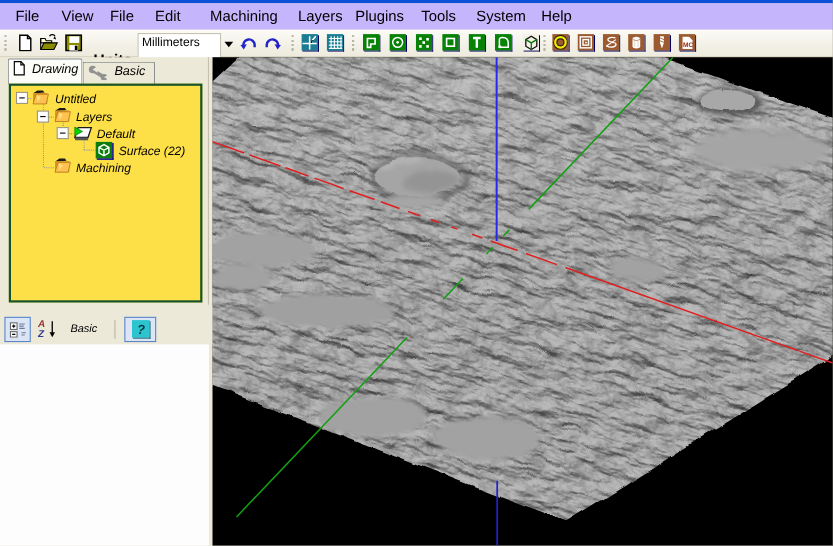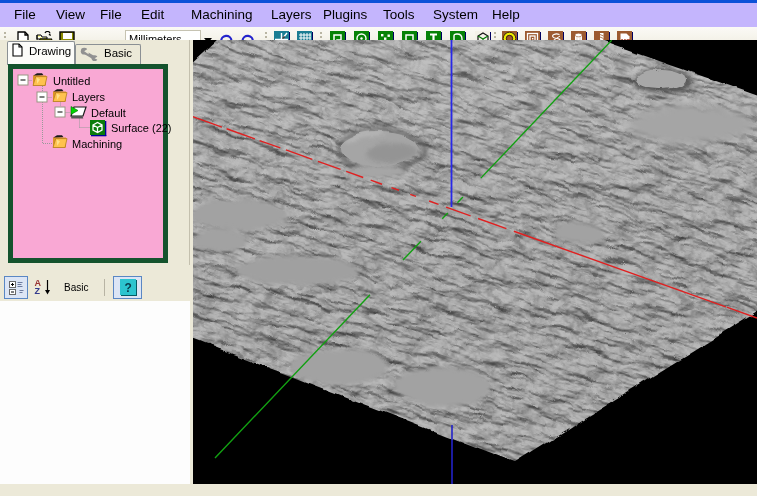--- a/index.html
+++ b/index.html
@@ -12,29 +12,29 @@
   background:linear-gradient(#fbfaf6,#eeebdd); border-bottom:1px solid #d8d4c2; }
 .grip { position:absolute; top:5px; width:2px; height:15px;
   background-image:repeating-linear-gradient(#b9b5a3 0 2px, transparent 2px 4px); }
 .tbtxt { position:absolute; top:0; height:24px; line-height:24px;margin-top:15px; }
 #combo { position:absolute; left:125px; top:3px; width:76px; height:37px; background:#fff;
   border:1px solid #c6c3b2; line-height:17px; padding-left:3px; font-size:11px; }
 #comboarr { position:absolute; left:202px; top:3px; width:12px; height:19px; }
 #comboarr:after { content:""; position:absolute; left:2px; top:8px;
   border:4px solid transparent; border-top:5px solid #000; }
 .ticon { position:absolute; top:4px; width:16px; height:16px; }
-#main { position:absolute; left:0; top:40px; width:757px; height:444px; }
+#main { position:absolute; left:0; top:52px; width:757px; height:444px;font-style:italic; }
 #leftpanel { position:absolute; left:0; top:0; width:193px; height:444px; background:#ece9d8; }
 .tab { position:absolute; border:1px solid #8b9094; border-bottom:none;
   border-radius:2px 2px 0 0; }
 #tab1 { left:7px; top:1px; width:68px; height:24px; background:#fcfcf9; z-index:2; }
 #tab2 { left:75px; top:4px; width:66px; height:21px; background:#ece9d8; z-index:1; }
 .tablbl { position:absolute; font-size:11.5px; }
-#treebox { position:absolute; left:8px; top:24px; width:160px; height:199px;
-  background:#f9a8d4; border:5px solid #14532d; z-index:3; }
+#treebox { position:absolute; left:8px; top:24px; width:176px; height:199px;
+  background:#fde047; border:2px solid #14532d; z-index:3; }
 #propbar { position:absolute; left:0; top:225px; width:193px; height:36px; background:#ece9d8; }
 .pbtn { position:absolute; top:11px; width:24px; height:23px; background:#dce5f5;
   border:1px solid #5a87c4; }
 #basiclbl { position:absolute; left:64px; top:11px; height:23px; line-height:23px; font-size:10px; }
 #psep { position:absolute; left:104px; top:14px; width:1px; height:17px; background:#b8b4a4; }
 #propgrid { position:absolute; left:0; top:261px; width:190px; height:183px; background:#fdfdfd; }
 #view3d { position:absolute; left:193px; top:0; width:564px; height:444px; background:#000; }
 #paneledge { position:absolute; left:189px; top:0; width:1px; height:444px; background:#c4c0ae; }
 </style>
 </head>

